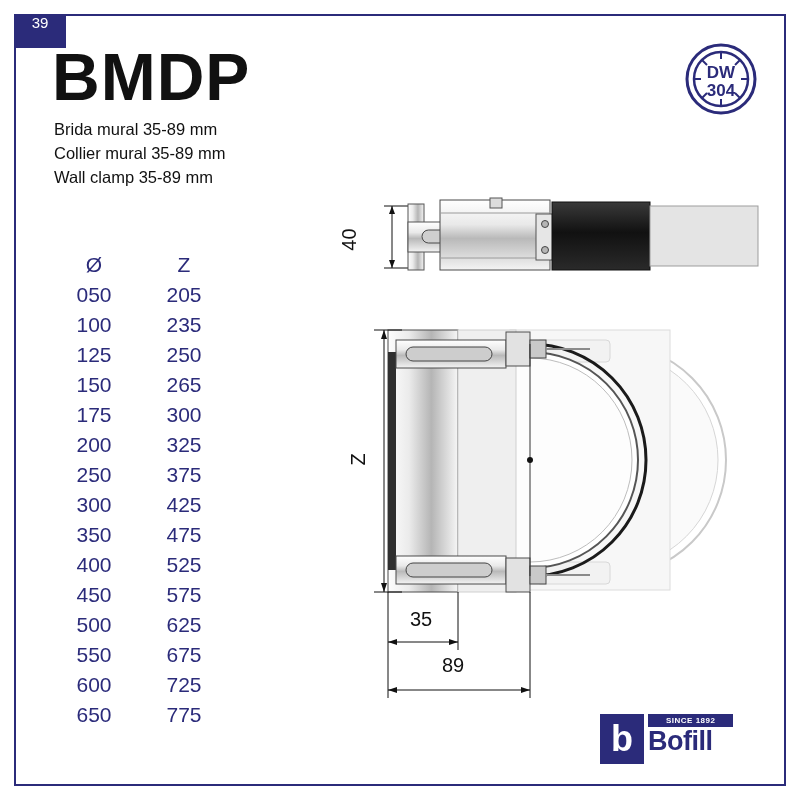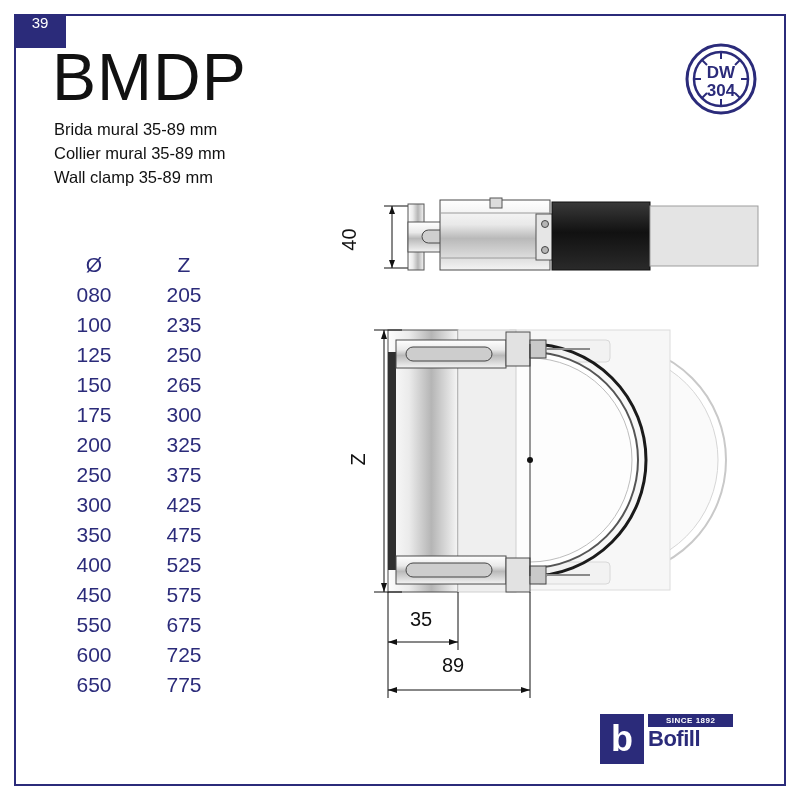--- a/index.html
+++ b/index.html
@@ -37,21 +37,21 @@
     font-size: 15px;
     display: flex;
     justify-content: center;
     box-sizing: border-box;
   }
   .title {
     position: absolute;
     left: 52px;
     top: 44px;
     font-size: 66px;
-    font-weight: normal;
+    font-weight: bold;
     letter-spacing: 1px;
     color: #111111;
     line-height: 1;
   }
   .subtitles {
     position: absolute;
     left: 54px;
     top: 118px;
     color: #111111;
     font-size: 16.5px;
@@ -155,21 +155,21 @@
     font-size: 8px;
     font-weight: bold;
     padding: 2px 18px;
     letter-spacing: 0.5px;
   }
   .logo .name {
     position: absolute;
     left: 48px;
     top: 16px;
     color: #2b2b7a;
-    font-size: 22px;
+    font-size: 27px;
     font-weight: bold;
     line-height: 1;
     letter-spacing: -0.5px;
   }
 </style>
 </head>
 <body>
 
 <div class="page">
 
@@ -207,21 +207,21 @@
       <div>304</div>
     </div>
   </div>
 
   <div class="table">
     <div class="row head">
       <div class="c1">Ø</div>
       <div class="c2">Z</div>
     </div>
     <div class="row">
-        <div class="c1">080</div>
+        <div class="c1">050</div>
         <div class="c2">205</div>
       </div>
     <div class="row">
         <div class="c1">100</div>
         <div class="c2">235</div>
       </div>
     <div class="row">
         <div class="c1">125</div>
         <div class="c2">250</div>
       </div>
@@ -249,20 +249,24 @@
         <div class="c1">350</div>
         <div class="c2">475</div>
       </div>
     <div class="row">
         <div class="c1">400</div>
         <div class="c2">525</div>
       </div>
     <div class="row">
         <div class="c1">450</div>
         <div class="c2">575</div>
+      </div>
+    <div class="row">
+        <div class="c1">500</div>
+        <div class="c2">625</div>
       </div>
     <div class="row">
         <div class="c1">550</div>
         <div class="c2">675</div>
       </div>
     <div class="row">
         <div class="c1">600</div>
         <div class="c2">725</div>
       </div>
     <div class="row">

